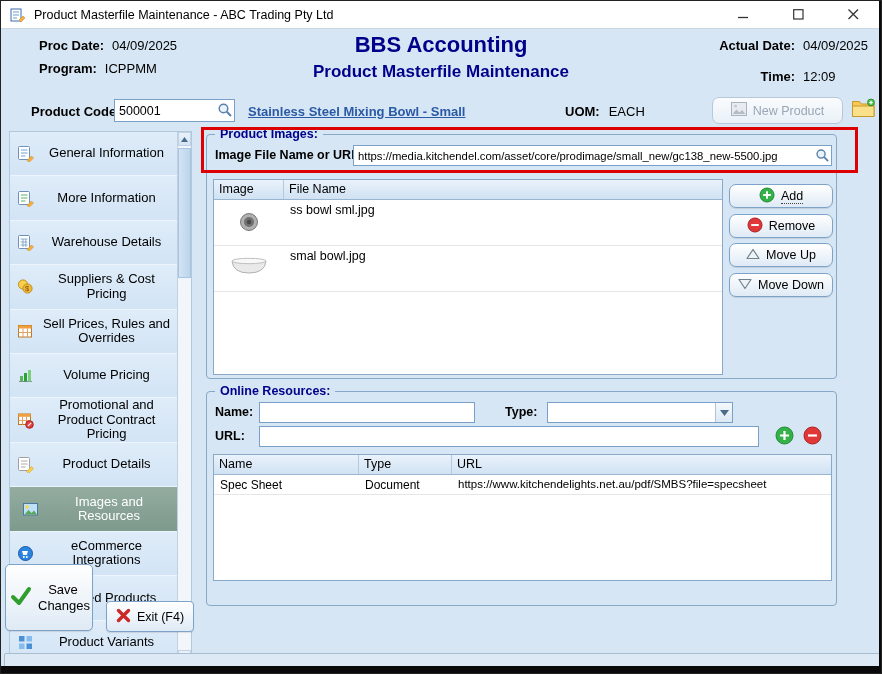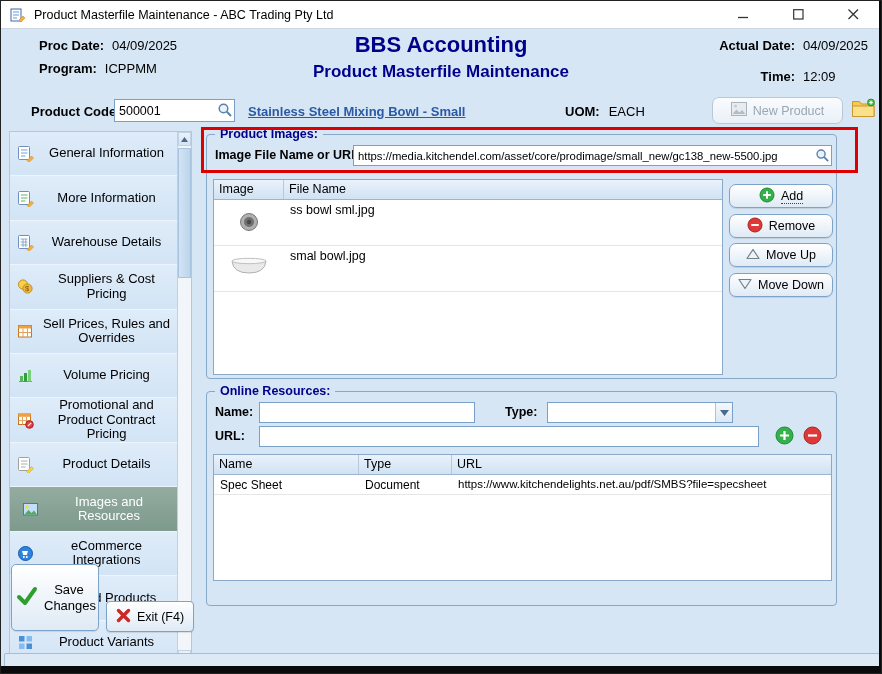--- a/index.html
+++ b/index.html
@@ -342,21 +342,21 @@
           <div class="sb-thumb"></div>
         </div>
       <div class="sb-arrow">
           <svg width="7" height="5">
             <path d="M3.5 5L0 0h7z" fill="#4a6a8a"></path>
           </svg>
         </div>
     </div>
   </div>
 
-  <div class="abs btn" style="left:10px;top:563px;width:88px;height:67px;border-radius:5px">
+  <div class="abs btn" style="left:4px;top:563px;width:88px;height:67px;border-radius:5px">
     <span>
       <svg width="22" height="22" viewBox="0 0 22 22">
           <path d="M3 12l6 6L19 4" fill="none" stroke="#2f9e2f" stroke-width="4" stroke-linecap="round" stroke-linejoin="round"></path>
         </svg>
     </span>
     <span style="width:50px;text-align:center;font-size:13px;line-height:1.2">Save Changes</span>
   </div>
   <div class="abs btn" style="left:105px;top:600px;width:88px;height:31px;border-radius:4px">
     <span>
       <svg width="15" height="15" viewBox="0 0 15 15">

